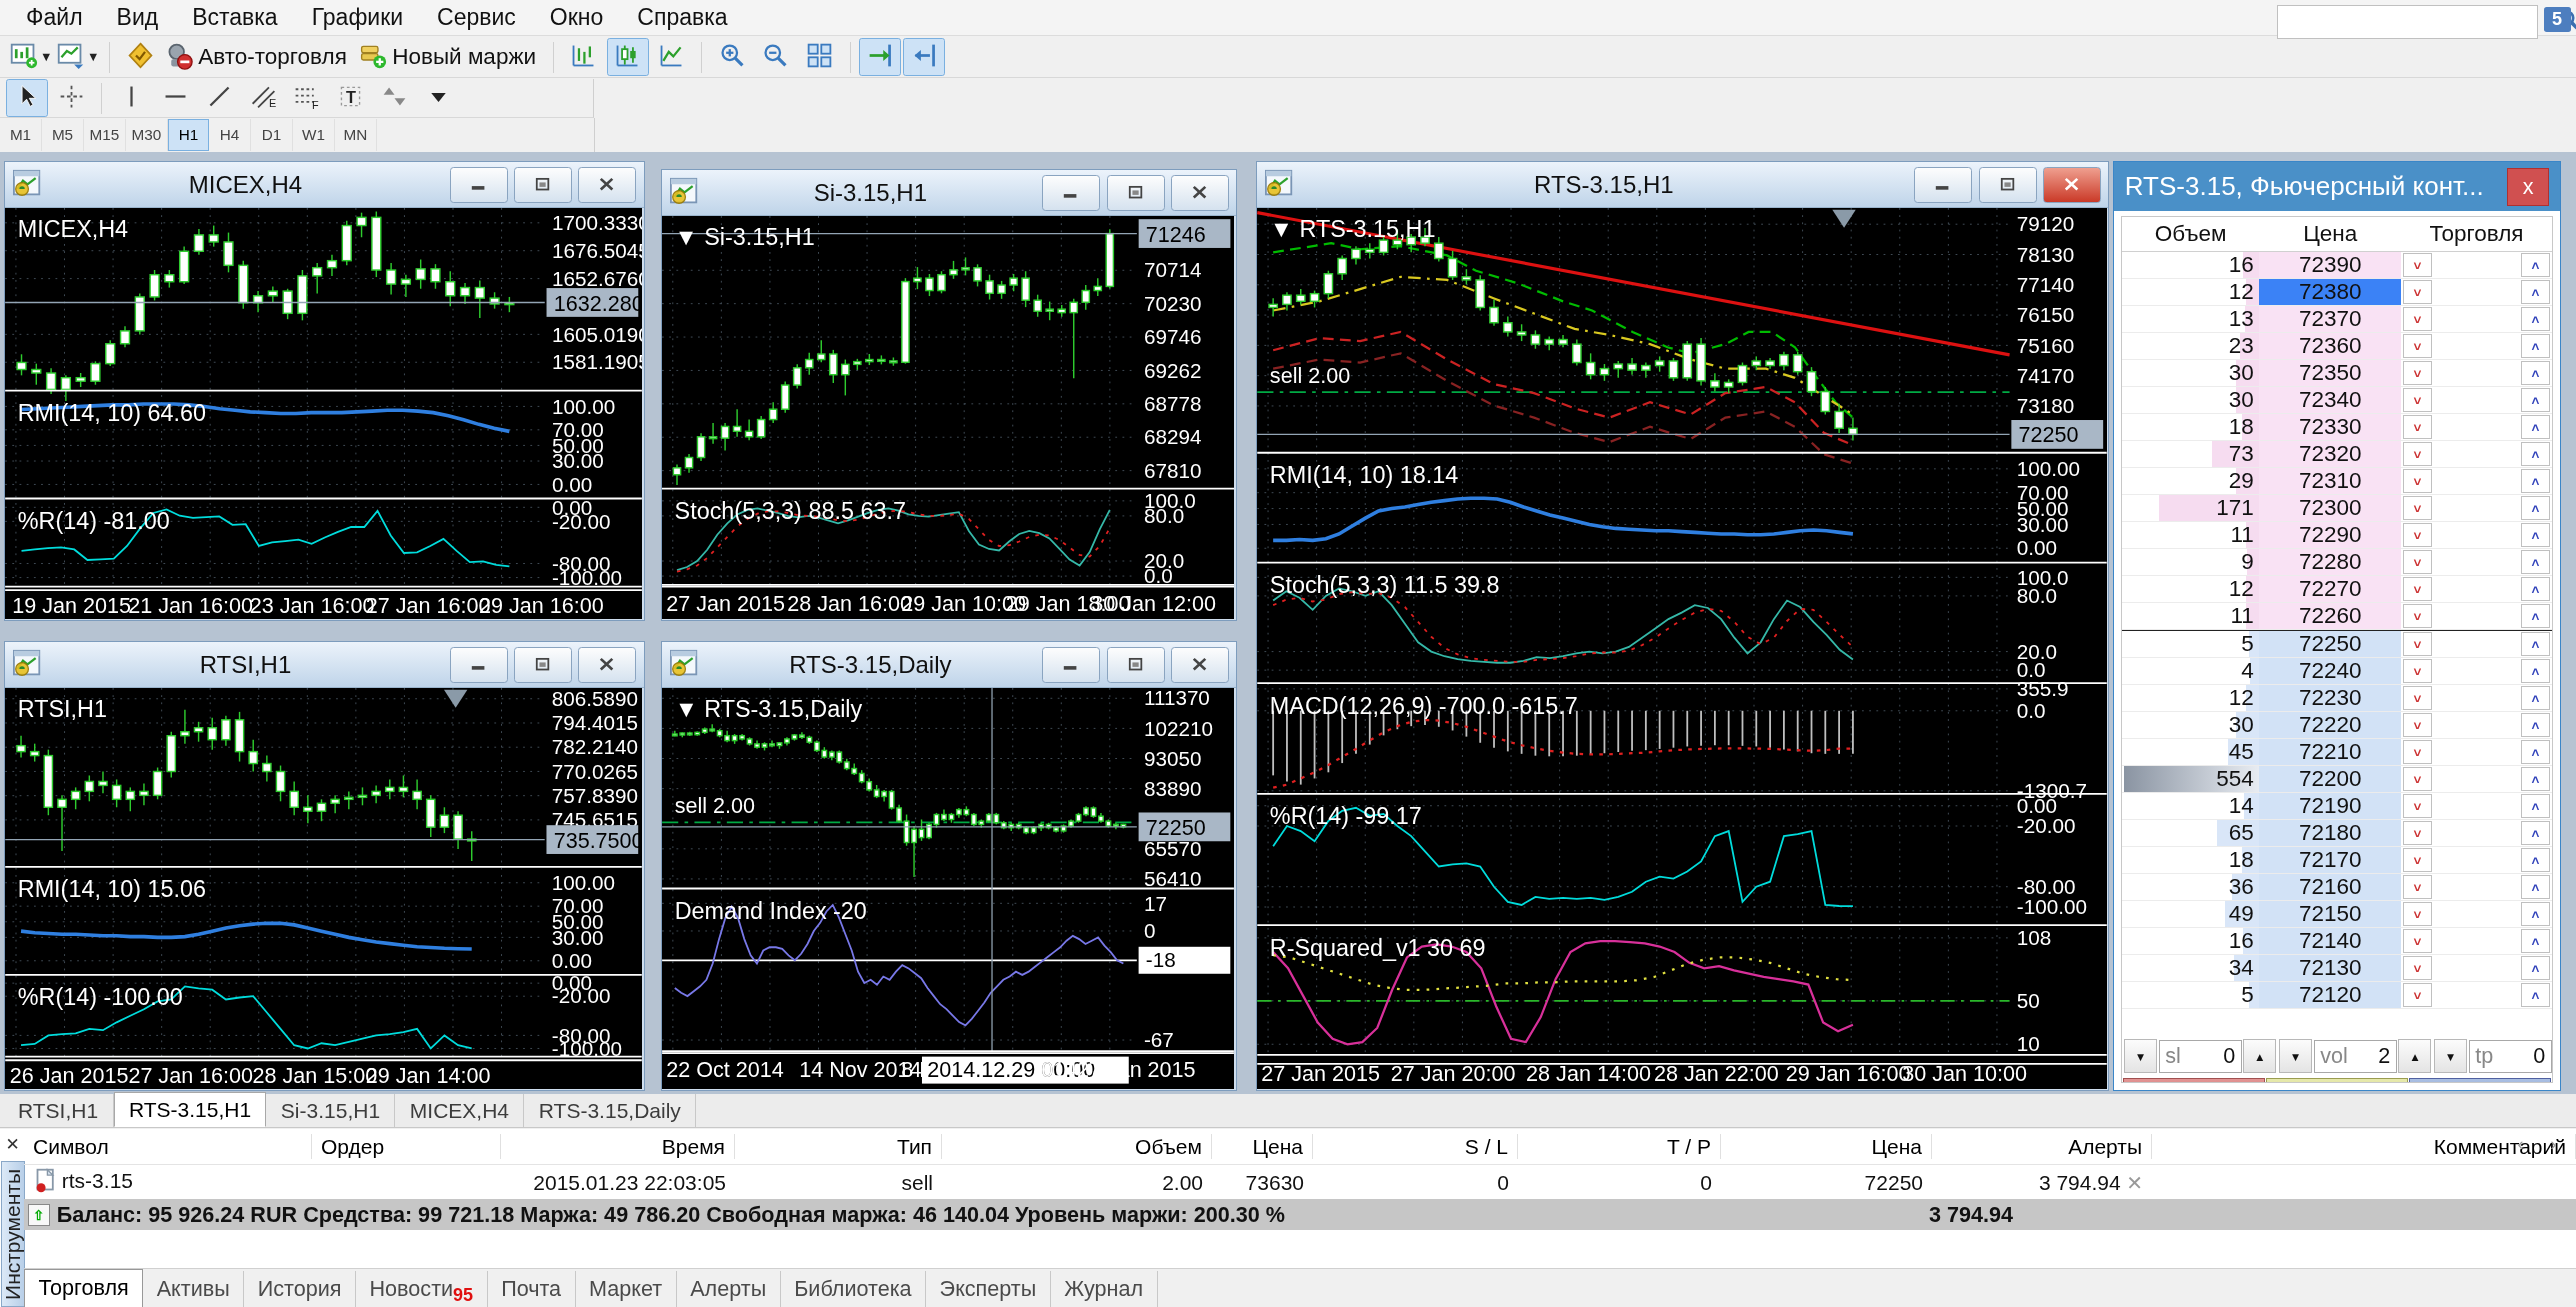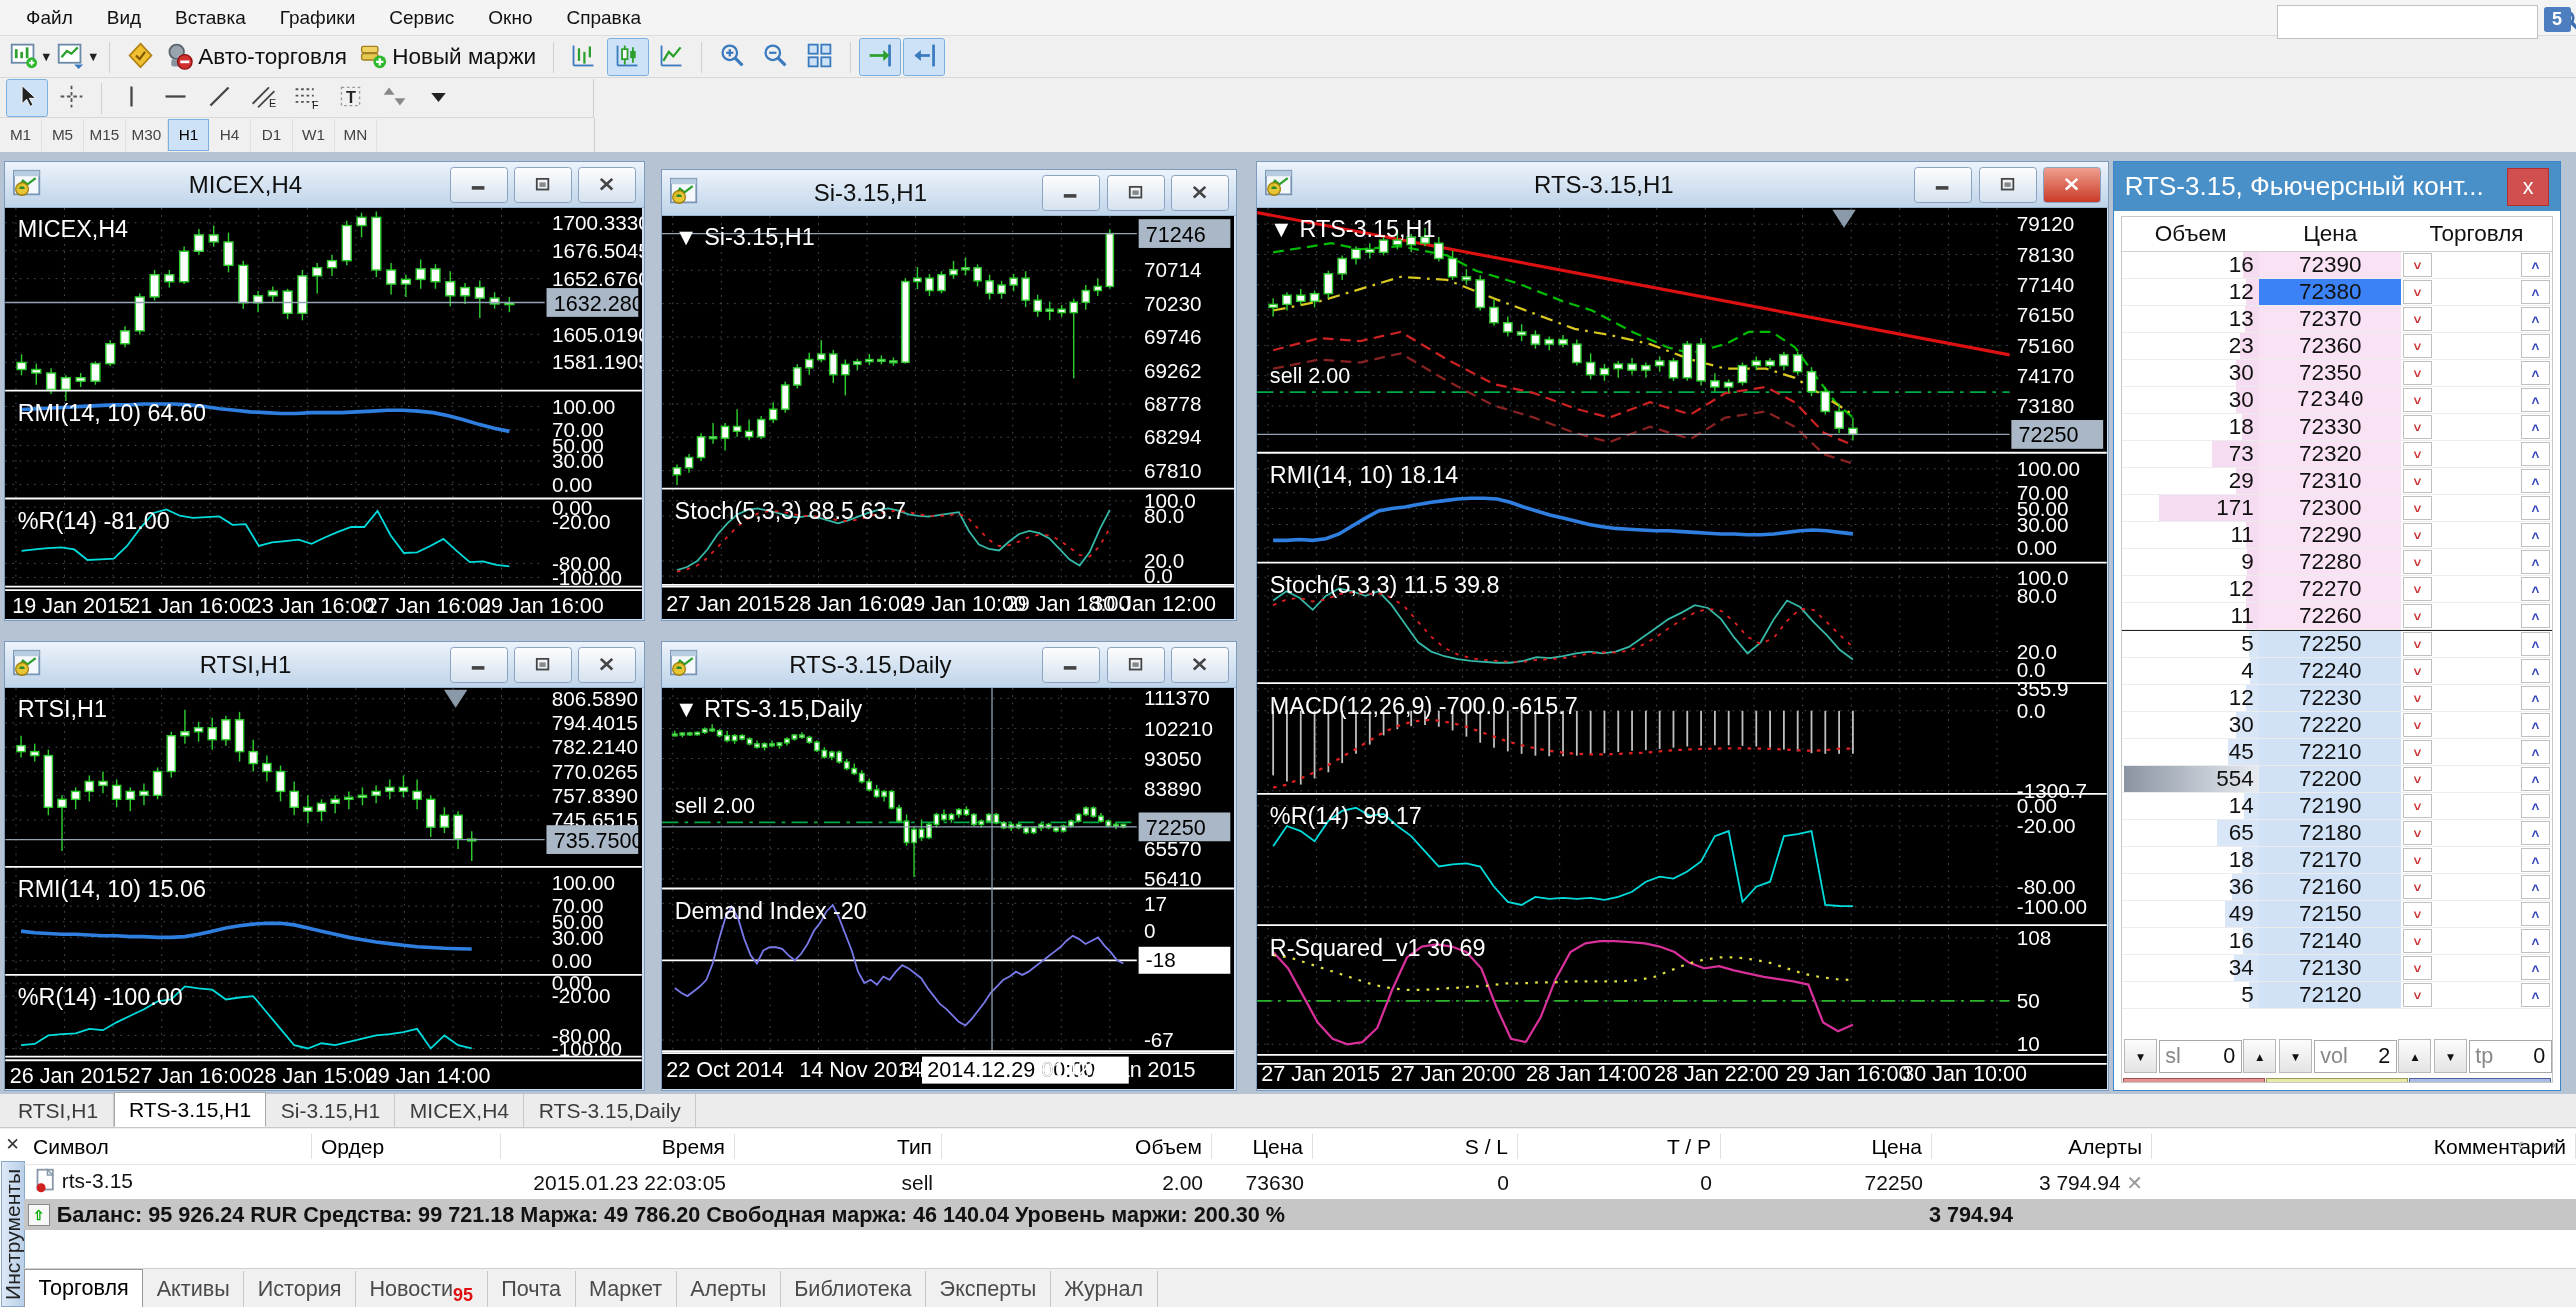--- a/index.html
+++ b/index.html
@@ -1,21 +1,21 @@
 <!DOCTYPE html>
 <html style="font-size:14.4px"><head>
 <meta charset="utf-8">
 <style>
   html,body{margin:0;padding:0;background:#888;}
   .app{position:relative;width:2576px;height:1308px;background:#f0f0f0;
        font-family:"Liberation Sans",sans-serif;overflow:hidden;color:#111;}
   
   .menubar{position:absolute;left:0;top:0;width:100%;height:36px;background:#f4f4f4;
            border-bottom:0.9px solid #dcdcdc;display:flex;align-items:center;padding-left:9px;box-sizing:border-box;}
-  .menu-item{font-size:19px;padding:2.7px 17px;cursor:default;}
+  .menu-item{font-size:23px;padding:2.7px 17px;cursor:default;}
   .toolbar1{position:absolute;left:0;top:37px;width:100%;height:41px;background:#f0f0f0;
             border-bottom:0.9px solid #d8d8d8;display:flex;align-items:center;padding-left:7.2px;box-sizing:border-box;}
   .tbtn{height:36px;min-width:40px;display:flex;align-items:center;justify-content:center;
         border:0.9px solid transparent;border-radius:2.7px;margin:0 0.9px;}
   .tbtn.act{background:#cde2f6;border-color:#7ab0e0;}
   .tbtn .lbl{font-size:22.5px;padding:0 7.2px 0 5.4px;white-space:nowrap;}
   .tsep{width:0.9px;height:31px;background:#d0d0d0;margin:0 8px;}
   .drop{font-size:12.6px;color:#222;margin-left:1.8px;}
   .searchbox{position:absolute;right:38px;top:4.5px;width:259px;height:32px;background:#fff;
              border:0.9px solid #c0c0c0;display:flex;align-items:center;}
@@ -1314,21 +1314,21 @@
               <div class="chev">
                 <span style="color:#cc3333">˅</span>
               </div>
               <div class="chev">
                 <span style="color:#3344bb">˄</span>
               </div>
             </div>
           </div>
           <div class="dom-row">
             <div class="dr-vol"><div class="bar" style="width: 23.4px; background: rgb(246, 220, 240);"></div><span class="tx">30</span></div>
-            <div class="dr-price" style="background: rgb(249, 226, 244); font-family: Liberation Mono, monospace;">72340</div>
+            <div class="dr-price" style="background: rgb(249, 226, 244);">72340</div>
             <div class="dr-trade">
               <div class="chev">
                 <span style="color:#cc3333">˅</span>
               </div>
               <div class="chev">
                 <span style="color:#3344bb">˄</span>
               </div>
             </div>
           </div>
           <div class="dom-row">

